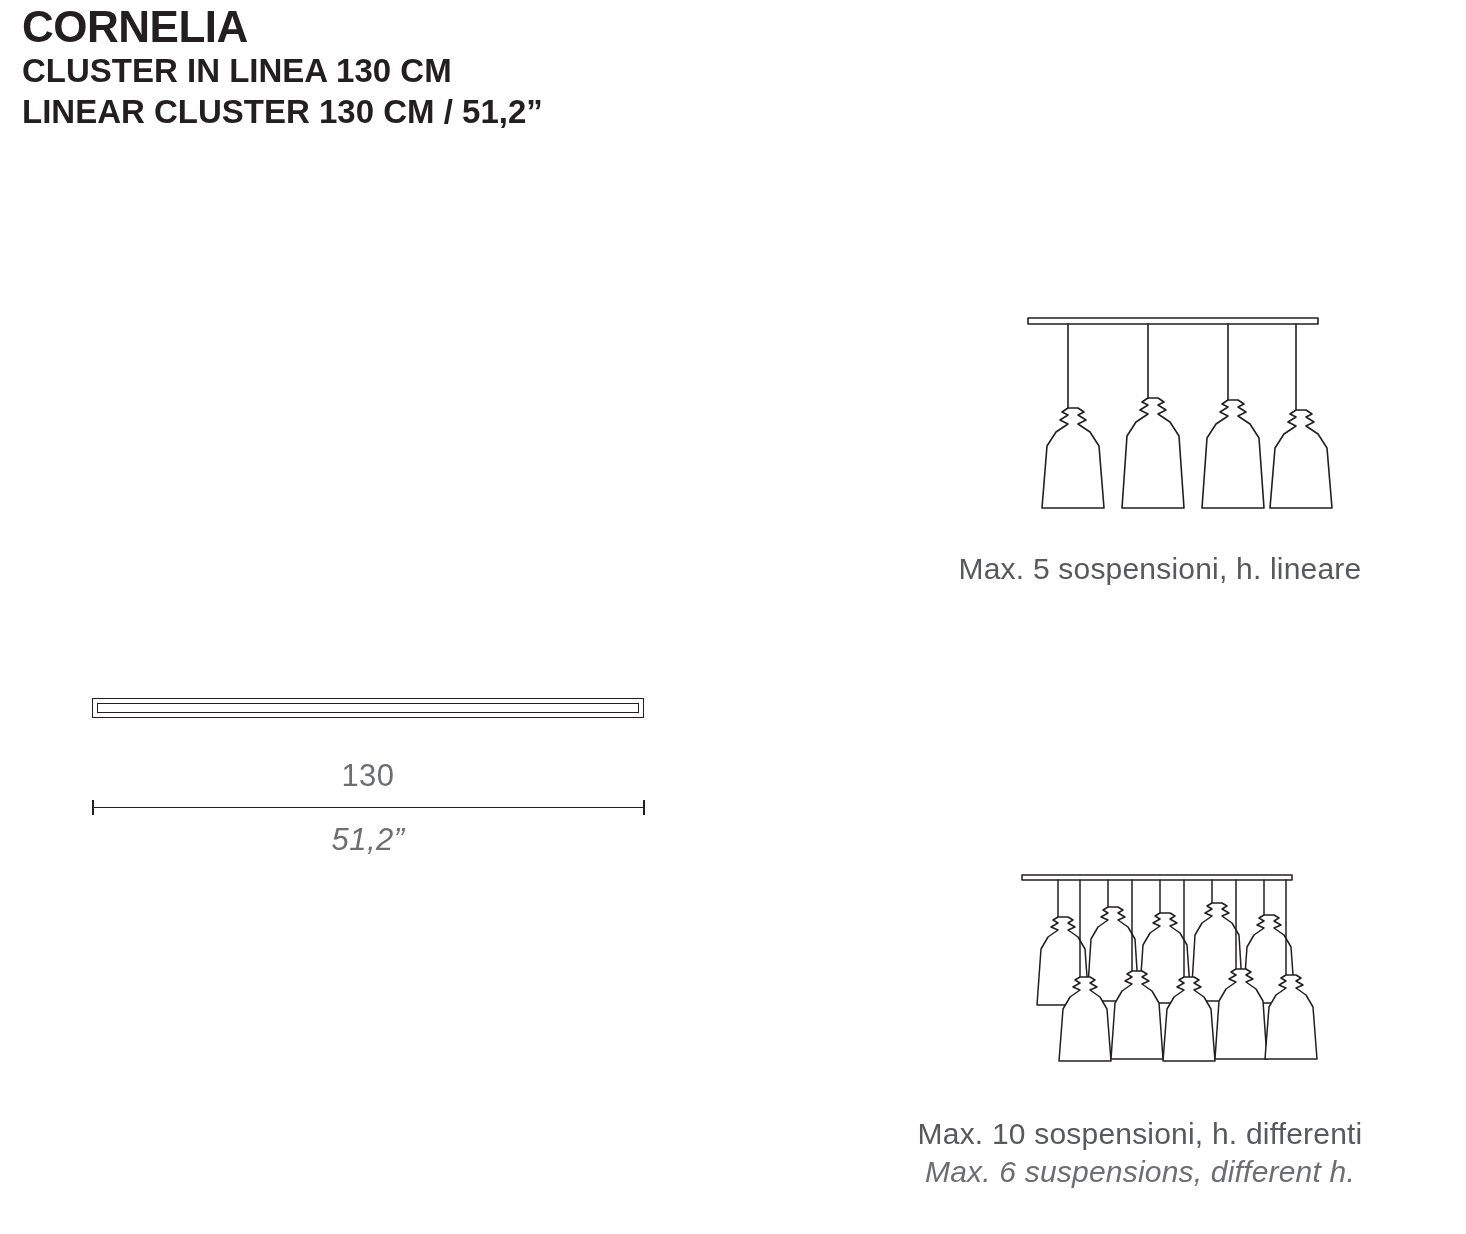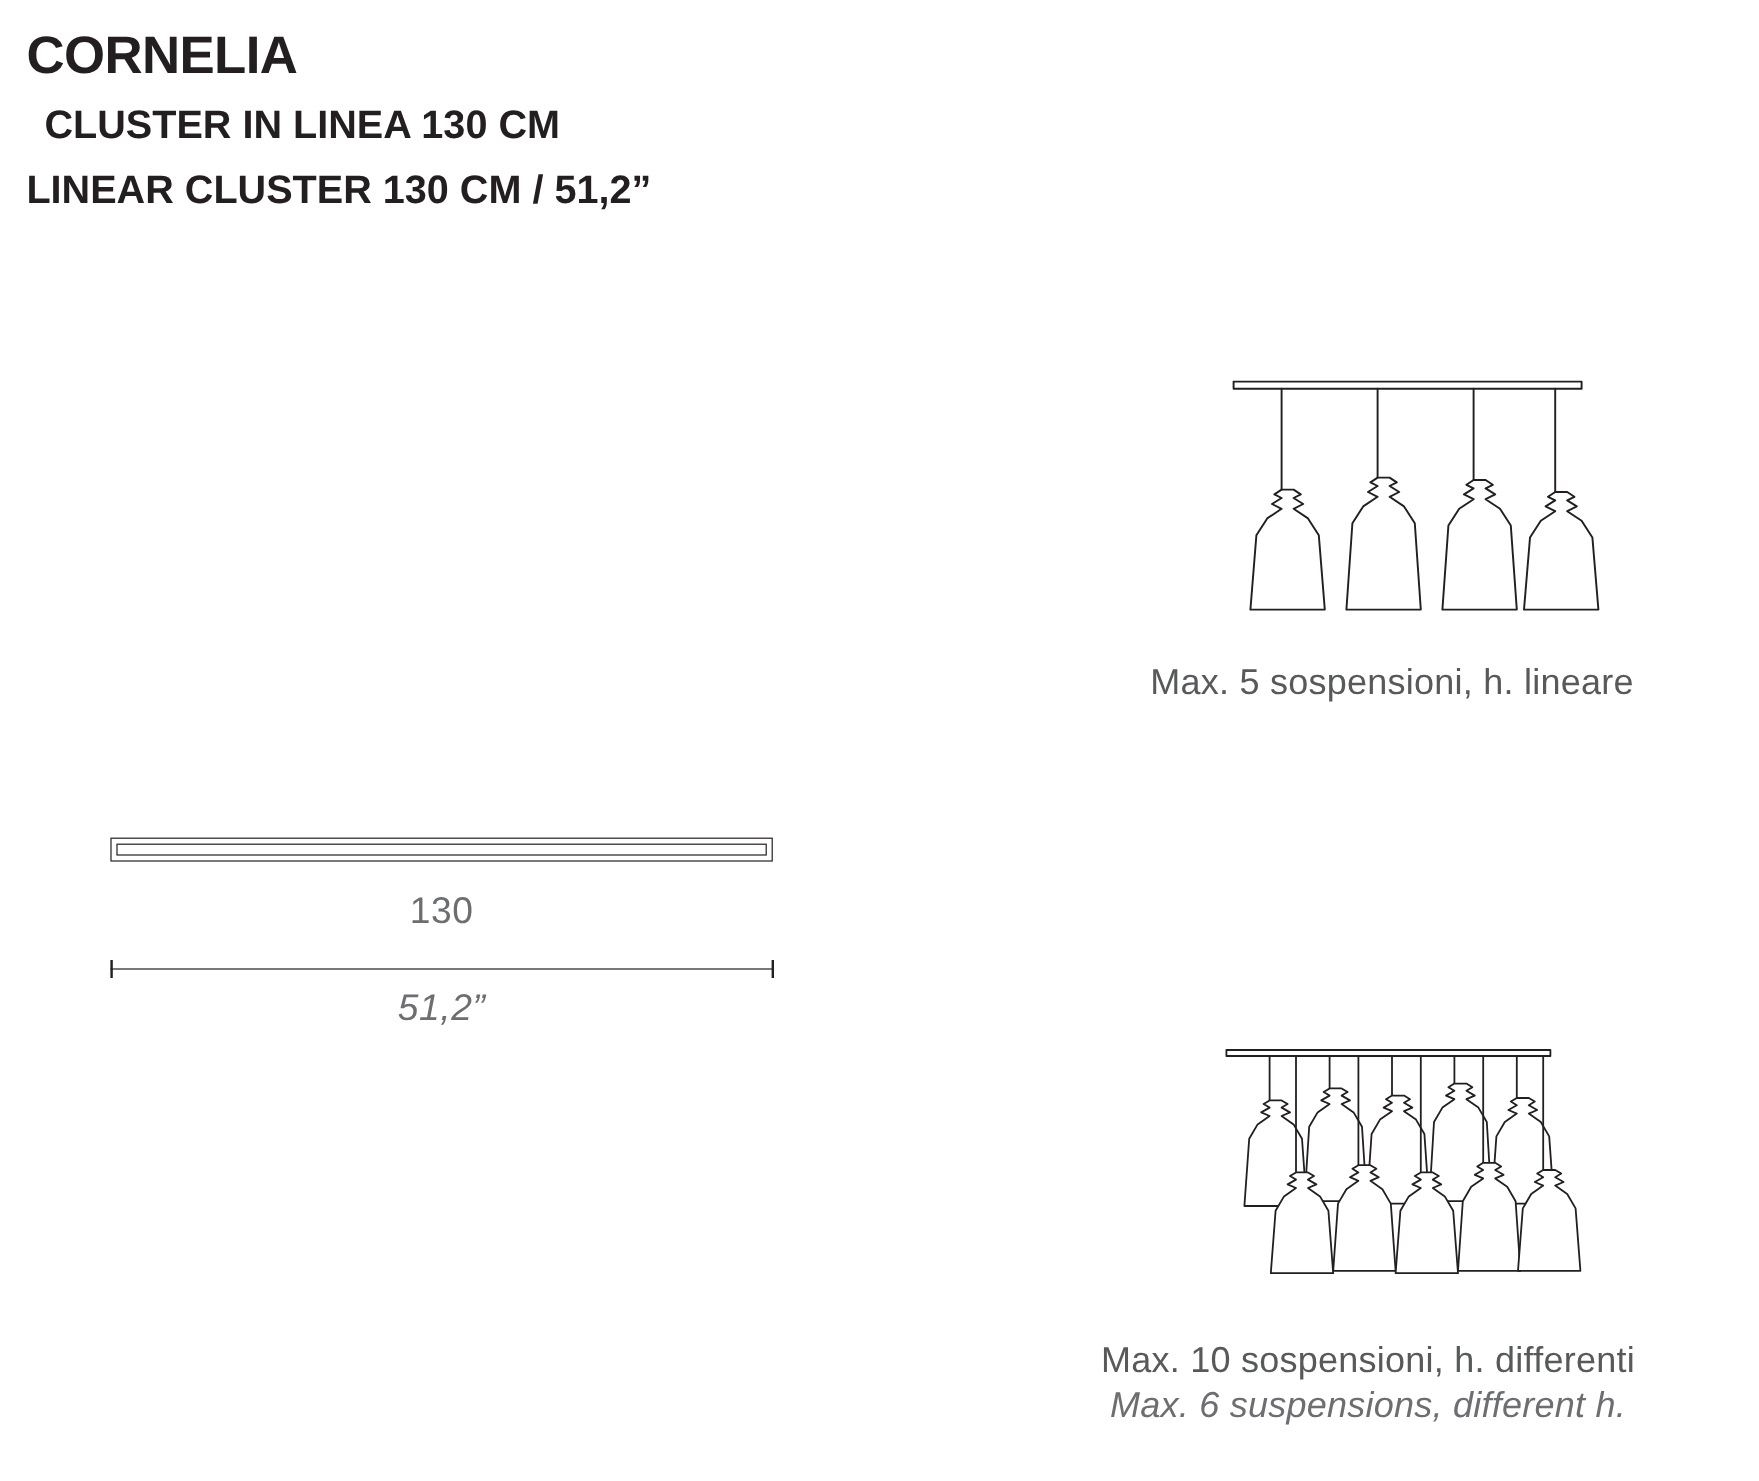--- a/index.html
+++ b/index.html
@@ -13,37 +13,37 @@
     position: relative;
     font-family: "Liberation Sans", sans-serif;
     color: #231f20;
     overflow: hidden;
   }
 
   
   #title-block {
     position: absolute;
     left: 22px;
-    top: 24px;
+    top: 4px;
     width: 900px;
   }
   .title-main {
     font-size: 44px;
     font-weight: bold;
     letter-spacing: -0.5px;
     line-height: 1.05;
     margin: 0 0 2px 0;
     color: #231f20;
   }
   .title-sub {
     font-size: 33px;
     font-weight: bold;
     letter-spacing: 0px;
     line-height: 1.18;
-    margin: 15px;
+    margin: 0;
     color: #231f20;
   }
   .title-sub-italic {
     font-size: 33px;
     font-weight: bold;
     letter-spacing: 0px;
     line-height: 1.18;
     margin: 2px 0 0 0;
     color: #231f20;
   }
@@ -70,21 +70,21 @@
     left: 4px;
     top: 4px;
     right: 4px;
     bottom: 4px;
     border: 1.2px solid #231f20;
     box-sizing: border-box;
   }
   #dim-value-cm {
     position: absolute;
     left: 92px;
-    top: 71px;
+    top: 88px;
     width: 552px;
     text-align: center;
     font-size: 31px;
     color: #6d6e71;
     letter-spacing: 0.5px;
   }
   #dim-line {
     position: absolute;
     left: 92px;
     top: 137px;

